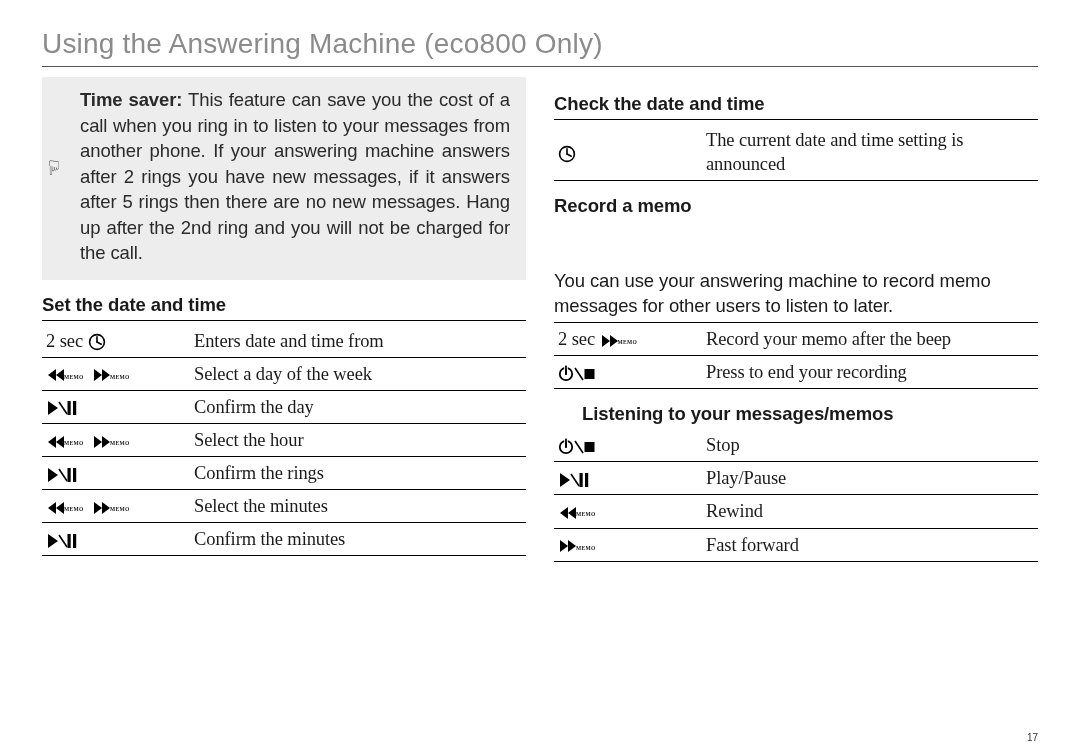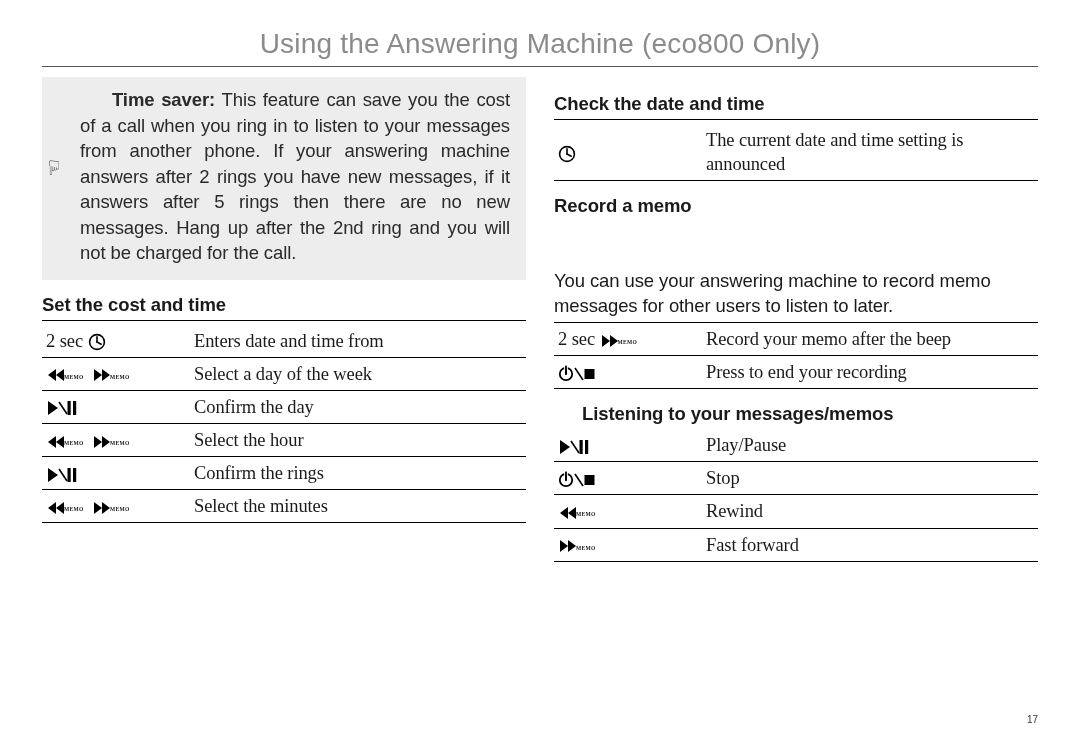--- a/index.html
+++ b/index.html
@@ -15,21 +15,21 @@
     -webkit-font-smoothing: antialiased;
   }
   .page {
     position: relative;
     box-sizing: border-box;
     width: 1080px;
     height: 745px;
     padding: 28px 42px 0 42px;
   }
   .title {
-    text-align: center;
+    text-align: left;
     font-size: 28px;
     font-weight: 300;
     color: #8b8b8b;
     letter-spacing: 0.2px;
     border-bottom: 1px solid #555;
     padding-bottom: 6px;
     margin-bottom: 10px;
   }
   .columns {
     display: flex;
@@ -45,21 +45,20 @@
     font-size: 18.5px;
     line-height: 1.38;
     text-align: justify;
     position: relative;
     color: #2a2a2a;
     font-weight: 300;
     letter-spacing: -0.1px;
   }
   .tip-box .tip-label {
     font-weight: 700;
-    margin-left: 32px;
   }
   .tip-hand {
     position: absolute;
     left: 6px;
     font-size: 20px;
     color: #2a2a2a;
     line-height: 1;
     display: inline-block;
     transform: scaleX(-1);
   }
@@ -121,21 +120,21 @@
     display: inline-block;
     margin-top: 12px;
     margin-left: -2px;
   }
   .prefix {
     font-weight: 300;
   }
   .page-num {
     position: absolute;
     right: 42px;
-    bottom: 20px;
+    bottom: 2px;
     font-size: 10px;
     color: #333;
   }
 </style>
 </head>
 <body>
 
 <svg width="0" height="0" style="position:absolute">
   <defs>
     <g id="ico-clock">
@@ -175,21 +174,21 @@
 
     <div class="col">
 
       <div class="tip-box">
         <span class="tip-hand" style="top:81px;">☟</span>
         <span class="tip-text">
           <span class="tip-label">Time saver:</span><span> This feature can save you the cost of a call when you ring in to listen to your messages from another phone. If your answering machine answers after 2 rings you have new messages, if it answers after 5 rings then there are no new messages. Hang up after the 2nd ring and you will not be charged for the call.</span>
         </span>
       </div>
 
-      <div class="sect-head">Set the cost and time</div>
+      <div class="sect-head">Set the date and time</div>
       <table class="instr">
         <tbody>
           <tr>
             <td class="keycell">
               <span class="prefix">2 sec </span><span class="icon"><svg width="18" height="18">
                     <use href="#ico-clock"></use>
                   </svg></span>
             </td>
             <td>Enters date and time from</td>
           </tr>
@@ -234,20 +233,28 @@
           <tr>
             <td class="keycell">
               <span class="icon"><svg width="20" height="16">
                     <use href="#ico-rew"></use>
                   </svg></span><span class="memo-label">MEMO</span>
               <span class="icon" style="margin-left:4px;"><svg width="20" height="16">
                     <use href="#ico-ff"></use>
                   </svg></span><span class="memo-label">MEMO</span>
             </td>
             <td>Select the minutes</td>
+          </tr>
+          <tr>
+            <td class="keycell">
+              <span class="icon"><svg width="32" height="18">
+                    <use href="#ico-play-pause"></use>
+                  </svg></span>
+            </td>
+            <td>Confirm the minutes</td>
           </tr>
         </tbody>
       </table>
     </div>
 
     <div class="col">
 
       <div class="sect-head nomarg">Check the date and time</div>
       <table class="instr">
         <tbody>
@@ -283,33 +290,33 @@
             <td>Press to end your recording</td>
           </tr>
         </tbody>
       </table>
 
       <div class="sect-head" style="border-bottom:0;margin-bottom:0;margin-left:28px;">Listening to your messages/memos</div>
       <table class="instr">
         <tbody>
           <tr>
             <td class="keycell">
+              <span class="icon"><svg width="38" height="18">
+                    <use href="#ico-power-stop"></use>
+                  </svg></span>
+            </td>
+            <td>Stop</td>
+          </tr>
+          <tr>
+            <td class="keycell">
               <span class="icon"><svg width="32" height="18">
                     <use href="#ico-play-pause"></use>
                   </svg></span>
             </td>
             <td>Play/Pause</td>
-          </tr>
-          <tr>
-            <td class="keycell">
-              <span class="icon"><svg width="38" height="18">
-                    <use href="#ico-power-stop"></use>
-                  </svg></span>
-            </td>
-            <td>Stop</td>
           </tr>
           <tr>
             <td class="keycell">
               <span class="icon"><svg width="20" height="16">
                     <use href="#ico-rew"></use>
                   </svg></span><span class="memo-label">MEMO</span>
             </td>
             <td>Rewind</td>
           </tr>
           <tr>

